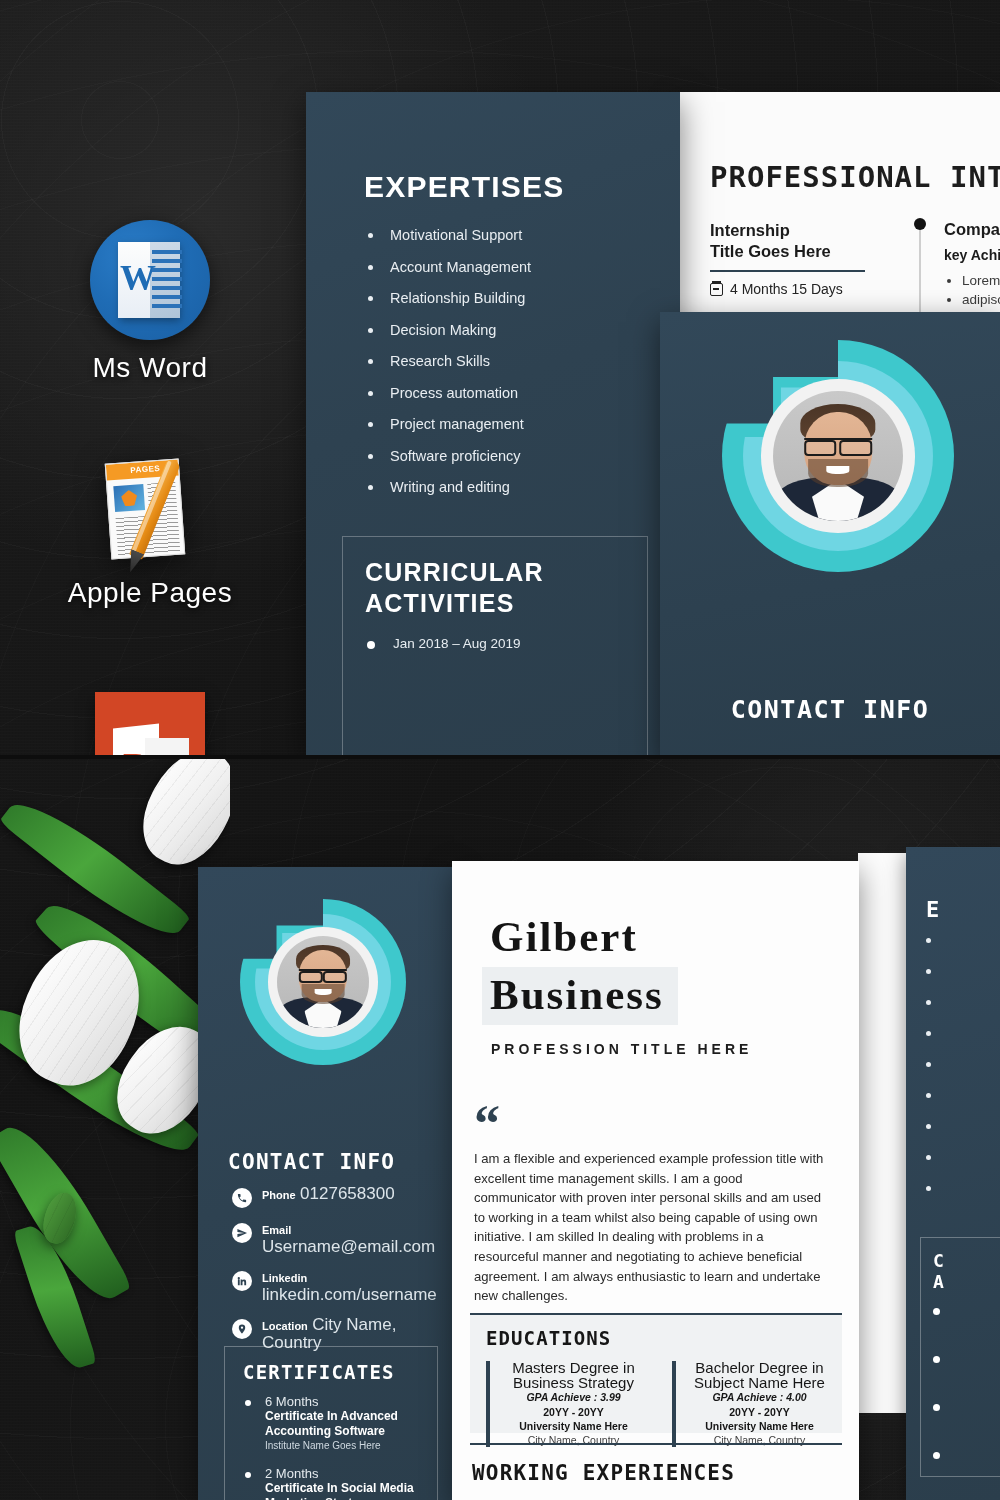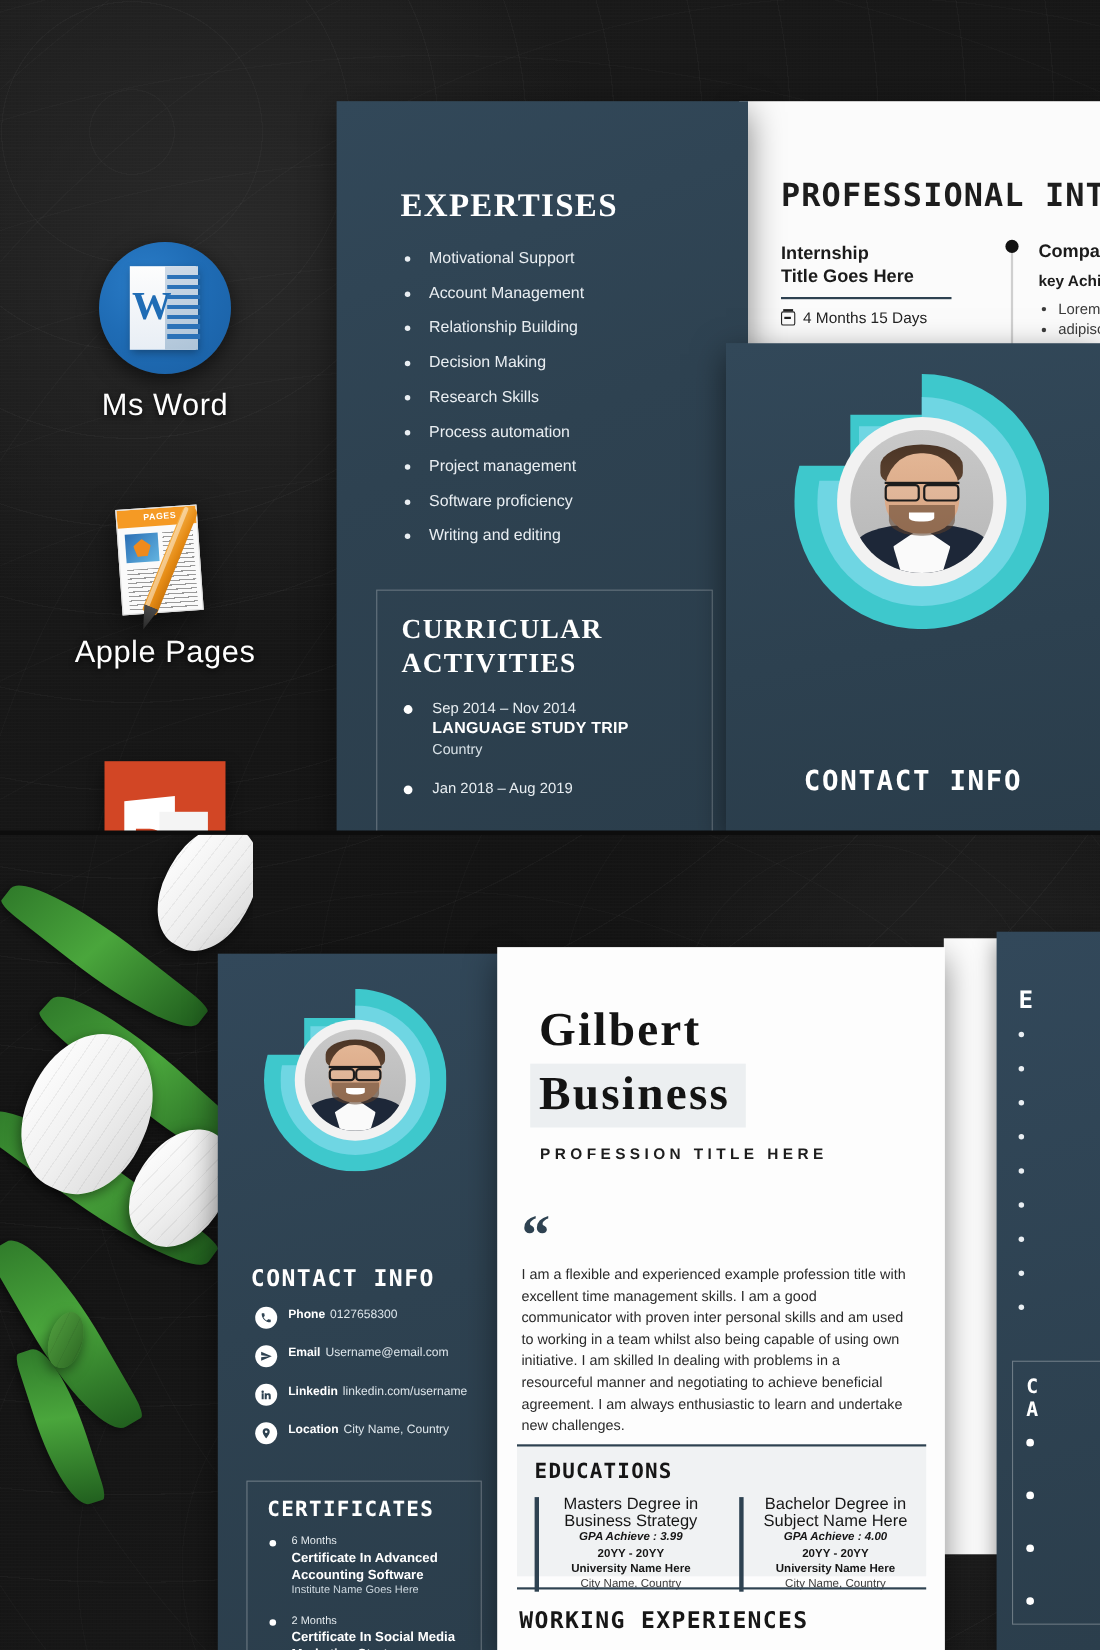--- a/index.html
+++ b/index.html
@@ -118,21 +118,21 @@
     background:#fbfbfb; box-shadow:0 8px 24px rgba(0,0,0,.45); z-index:9; overflow:hidden;
   }
   .page-dark-top2{
     position:absolute; left:660px; top:312px; width:340px; height:445px;
     background:linear-gradient(170deg,#324859 0%,#2d4150 60%,#2a3d4b 100%);
     box-shadow:0 10px 28px rgba(0,0,0,.5); z-index:11; overflow:hidden;
   }
 
   
   .h-section{
-    color:#ffffff; font-family:Liberation Serif, serif;
+    color:#ffffff; font-family:Liberation Sans, sans-serif;
     font-weight:bold; letter-spacing:1.2px;
   }
   .h-expertises{ position:absolute; left:58px; top:78px; font-size:30px; }
   .ul-exp{ position:absolute; left:58px; top:128px; list-style:none; }
   .ul-exp li{
     color:#e9eef2; font-size:14.5px; line-height:31.5px; position:relative; padding-left:26px;
   }
   .ul-exp li::before{
     content:""; position:absolute; left:4px; top:13px; width:5px; height:5px;
     border-radius:50%; background:#e9eef2;
@@ -243,33 +243,33 @@
     position:absolute; left:30px; top:283px;
     color:#fff; font-size:21px; font-family:"Liberation Sans Mono",monospace;
     font-weight:bold; letter-spacing:1.3px;
   }
   .ci-list{ position:absolute; left:34px; top:318px; width:200px; }
   .ci-row{ display:flex; align-items:flex-start; gap:10px; margin-bottom:12px; }
   .ci-ico{ width:20px; height:20px; border-radius:50%; background:#ffffff; flex:none;
      position:relative; margin-top:3px; }
   .ci-ico svg{ position:absolute; left:50%; top:50%; transform:translate(-50%,-50%); }
   .ci-lbl{ color:#ffffff; font-size:11px; font-weight:bold; line-height:14px; }
-  .ci-val{ color:#dde5ea; font-size:11px; line-height:15px;text-align:right; }
+  .ci-val{ color:#dde5ea; font-size:17px; line-height:15px;text-align:right; }
 
   .cert-box{
     position:absolute; left:26px; top:479px; width:214px; height:160px;
     border:1px solid rgba(255,255,255,.30);
   }
   .h-cert{ position:absolute; left:18px; top:14px; color:#fff; font-size:19px;
      font-family:"Liberation Sans Mono",monospace; font-weight:bold; letter-spacing:1.2px; }
   .ul-cert{ position:absolute; left:18px; top:48px; width:188px; list-style:none; }
   .ul-cert li{ position:relative; padding-left:22px; margin-bottom:14px; }
   .ul-cert li::before{ content:""; position:absolute; left:2px; top:5px; width:6px; height:6px;
      border-radius:50%; background:#fff; }
-  .ct-dur{ color:#e4eaee; font-size:10px; line-height:14px; display:block; }
+  .ct-dur{ color:#e4eaee; font-size:13px; line-height:14px; display:block; }
   .ct-title{ color:#fff; font-size:12px; font-weight:bold; line-height:15px; display:block; }
   .ct-inst{ color:#cfd9e0; font-size:10px; line-height:14px; display:block; }
 
   
   .name-block{ position:absolute; left:30px; top:50px; }
   .nm-first{ color:#141414; font-size:43px; font-weight:bold; letter-spacing:2px;
      font-family:"Liberation Serif", serif; line-height:52px; padding-left:8px; }
   .nm-last{ color:#141414; font-size:43px; font-weight:bold; letter-spacing:2px;
      font-family:"Liberation Serif", serif; line-height:52px;
      background:#eceff1; display:inline-block; padding:2px 14px 4px 8px; margin-top:4px; }
@@ -368,25 +368,20 @@
       <li>Writing and editing</li>
     </ul>
 
     <div class="curr-box">
       <div class="h-section h-curr">
         <span>CURRICULAR</span><br>
         <span>ACTIVITIES</span>
       </div>
       <ul class="ul-curr">
         <li>
-          <span class="cv-date">Sep 2014 – Nov 2014</span>
-          <span class="cv-title">LANGUAGE STUDY TRIP</span>
-          <span class="cv-sub">Country</span>
-        </li>
-        <li>
           <span class="cv-date">Jan 2018 – Aug 2019</span>
         </li>
       </ul>
     </div>
   </div>
 
   <div class="page-white-top">
     <div class="h-prof">PROFESSIONAL INTER</div>
     <div class="intern-col">
       <div class="intern-title">

